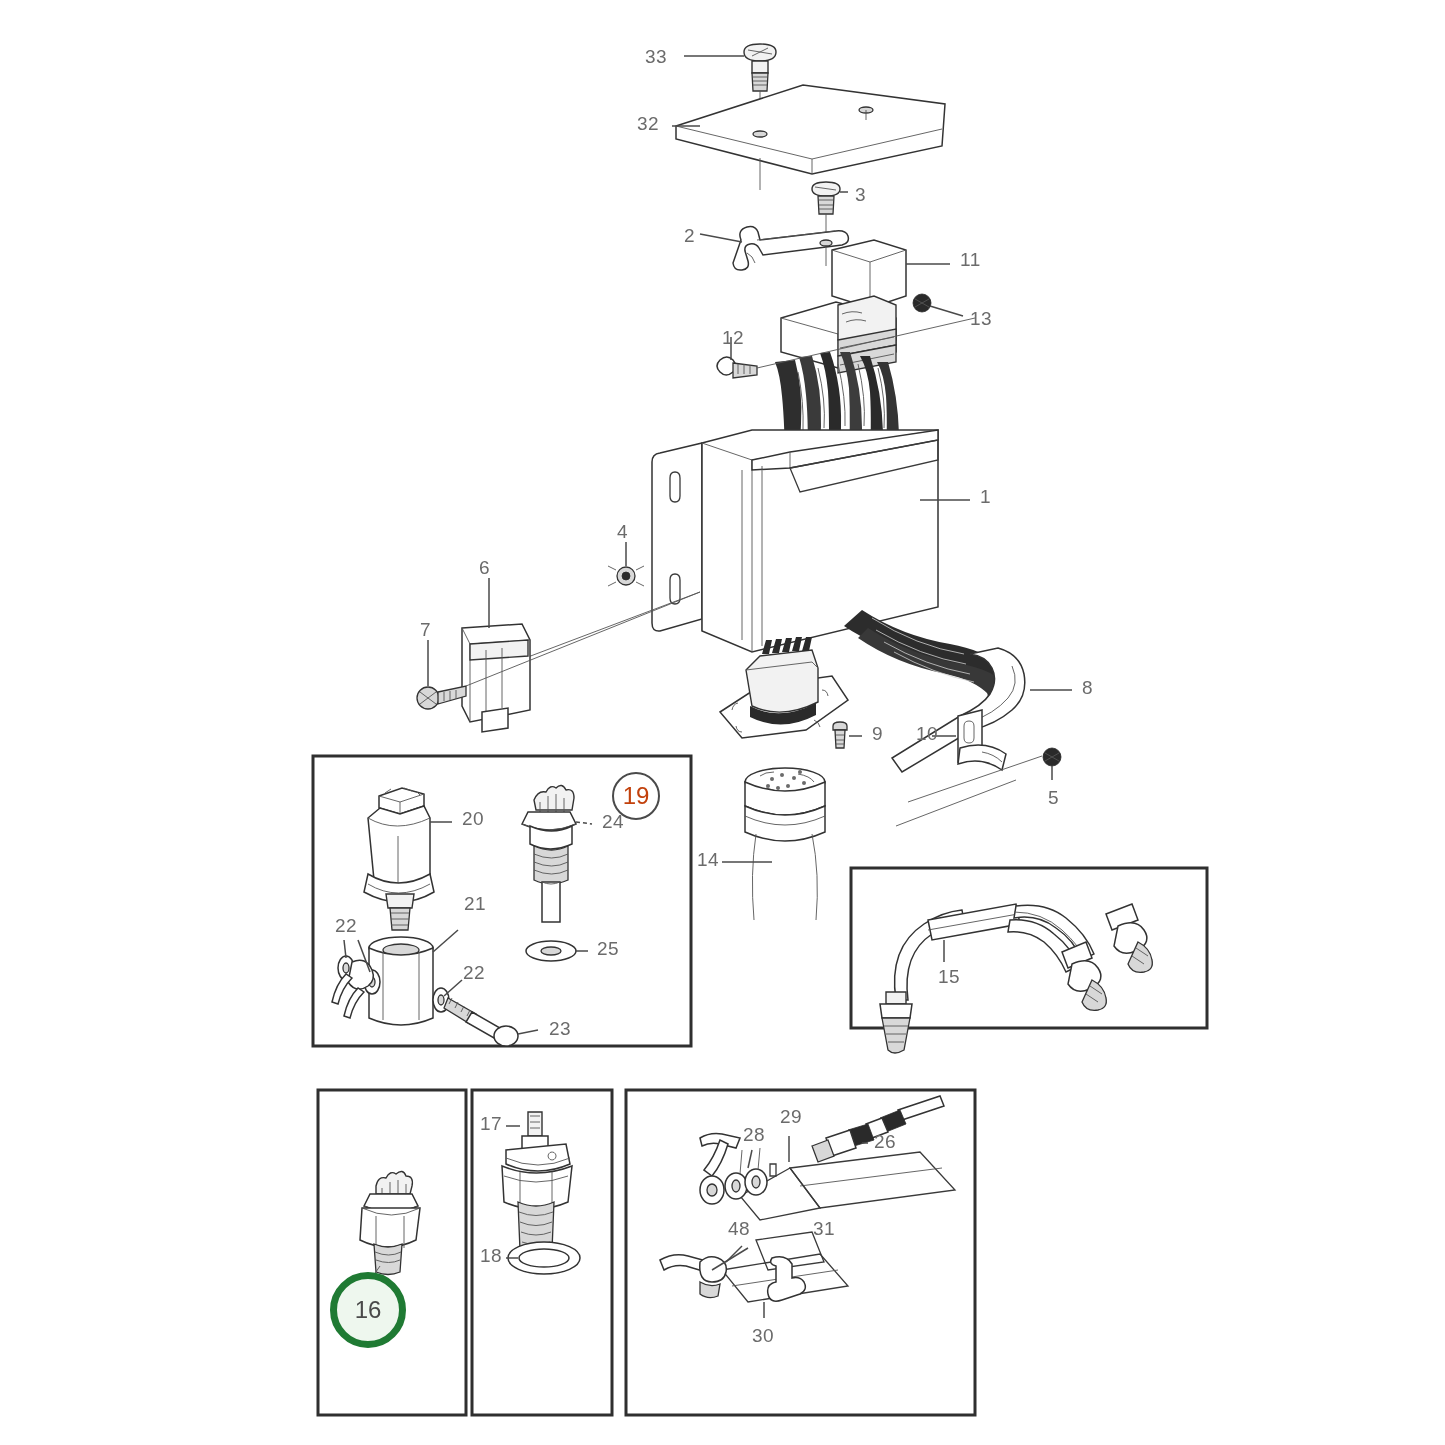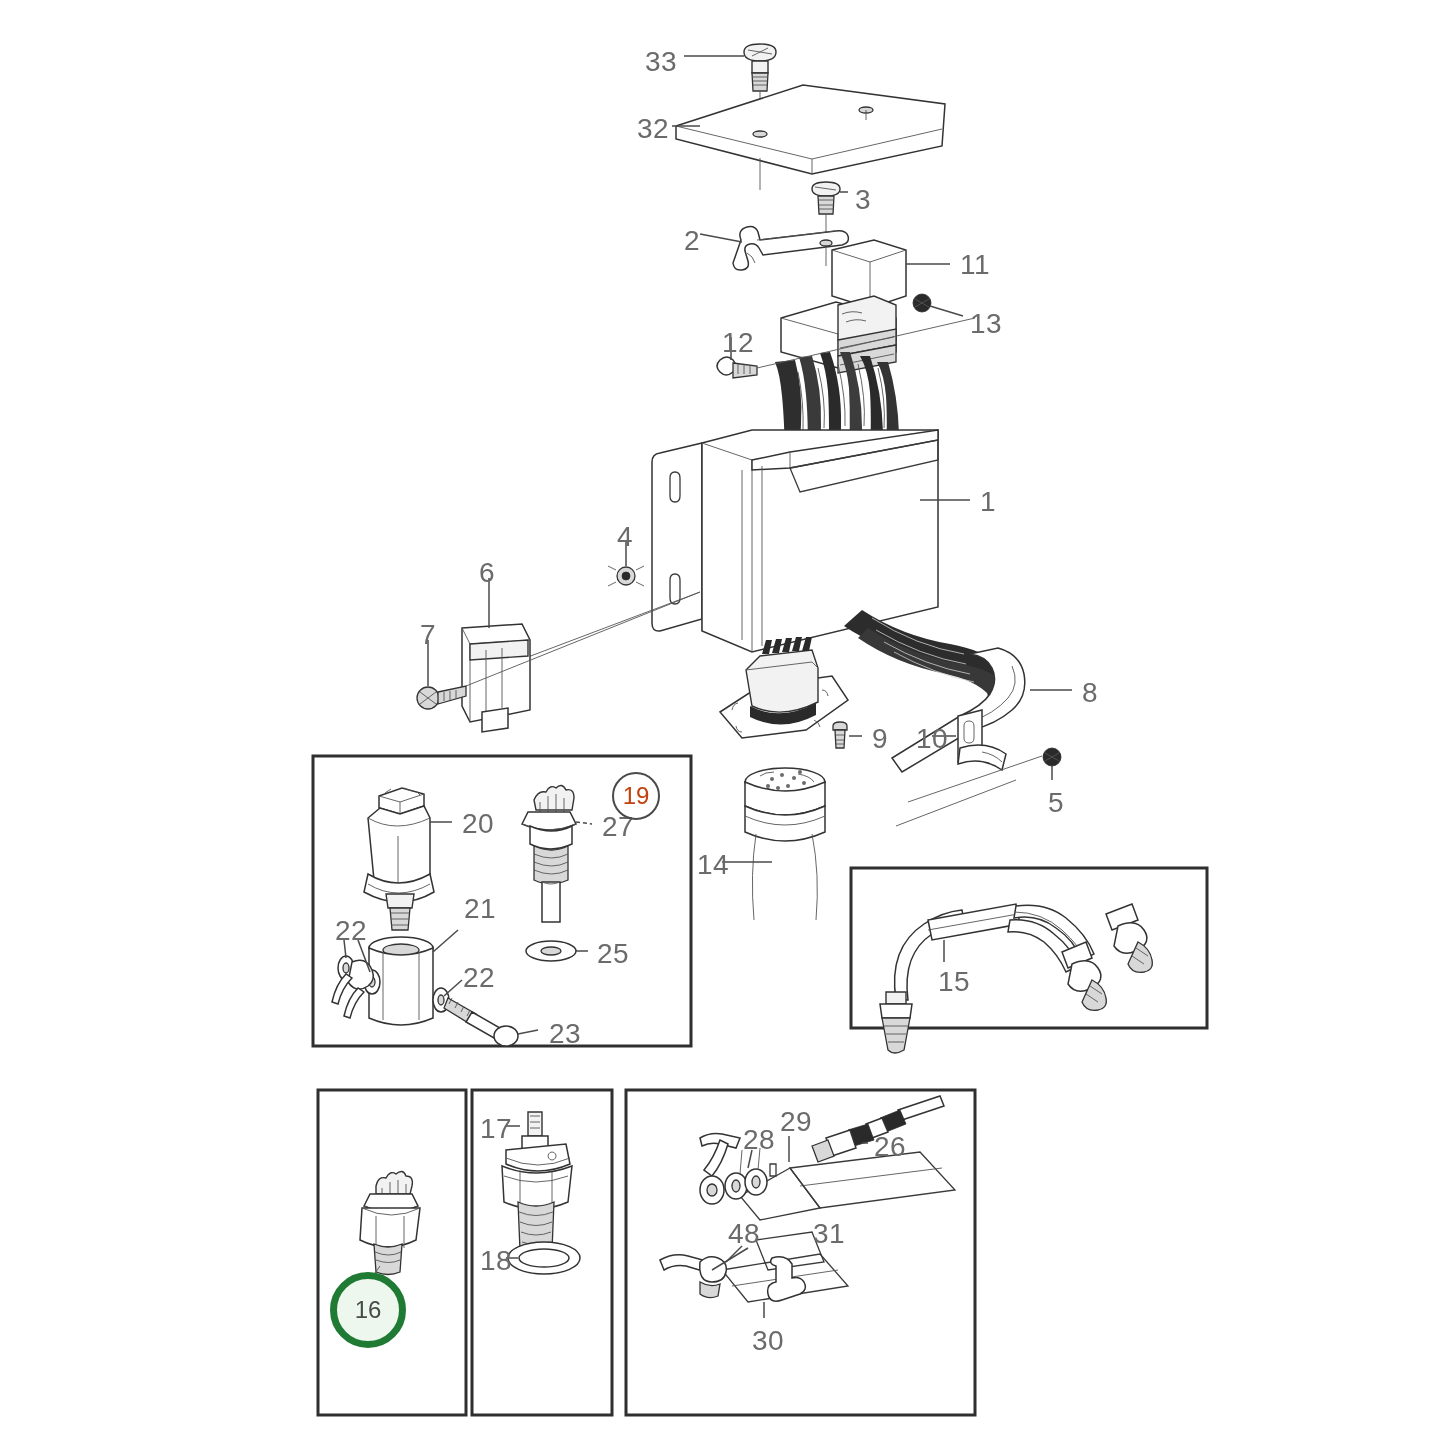--- a/index.html
+++ b/index.html
@@ -7,21 +7,21 @@
   #stage{position:relative;width:1445px;height:1445px;background:#fff;overflow:hidden;}
   #art{position:absolute;left:0;top:0;width:1445px;height:1445px;}
   .thin{ fill:none; stroke:#3a3a3a; stroke-width:1.3; }
   .hair{ fill:none; stroke:#555; stroke-width:0.9; }
   .lead{ fill:none; stroke:#4a4a4a; stroke-width:1.5; }
   .fillw{ fill:#ffffff; stroke:#333; stroke-width:1.5; }
   .fillg{ fill:#f2f2f2; stroke:#333; stroke-width:1.4; }
   .fillmid{ fill:#d8d8d8; stroke:#333; stroke-width:1.3; }
   .fillbk{ fill:#2a2a2a; stroke:#2a2a2a; stroke-width:0.8; }
   .panel{ fill:none; stroke:#2f2f2f; stroke-width:3; }
-  .num{ position:absolute; font-family:"Liberation Sans",sans-serif; font-size:28px; color:#6b6b6b; letter-spacing:.5px; white-space:nowrap; }
+  .num{ position:absolute; font-family:"Liberation Sans",sans-serif; font-size:19px; color:#6b6b6b; letter-spacing:.5px; white-space:nowrap; }
   .circnum{ position:absolute; width:44px; height:44px; border:2px solid #4a4a4a; border-radius:50%; color:#c2410c; font-size:24px; display:flex; align-items:center; justify-content:center; }
   .hl{ position:absolute; width:62px; height:62px; border-radius:50%; display:flex; align-items:center; justify-content:center; font-size:24px; }
 </style>
 </head>
 <body>
 
 <div id="stage">
 
 <svg id="art" viewBox="0 0 1445 1445">
 
@@ -398,21 +398,21 @@
 <div class="num" style="left:617px;top:521px">4</div>
 <div class="num" style="left:479px;top:557px">6</div>
 <div class="num" style="left:420px;top:619px">7</div>
 <div class="num" style="left:1082px;top:677px">8</div>
 <div class="num" style="left:872px;top:723px">9</div>
 <div class="num" style="left:916px;top:723px">10</div>
 <div class="num" style="left:1048px;top:787px">5</div>
 <div class="num" style="left:697px;top:849px">14</div>
 
 <div class="num" style="left:462px;top:808px">20</div>
-<div class="num" style="left:602px;top:811px">27</div>
+<div class="num" style="left:602px;top:811px">24</div>
 <div class="num" style="left:335px;top:915px">22</div>
 <div class="num" style="left:464px;top:893px">21</div>
 <div class="num" style="left:463px;top:962px">22</div>
 <div class="num" style="left:597px;top:938px">25</div>
 <div class="num" style="left:549px;top:1018px">23</div>
 
 <div class="num" style="left:938px;top:966px">15</div>
 
 <div class="num" style="left:480px;top:1113px">17</div>
 <div class="num" style="left:480px;top:1245px">18</div>

